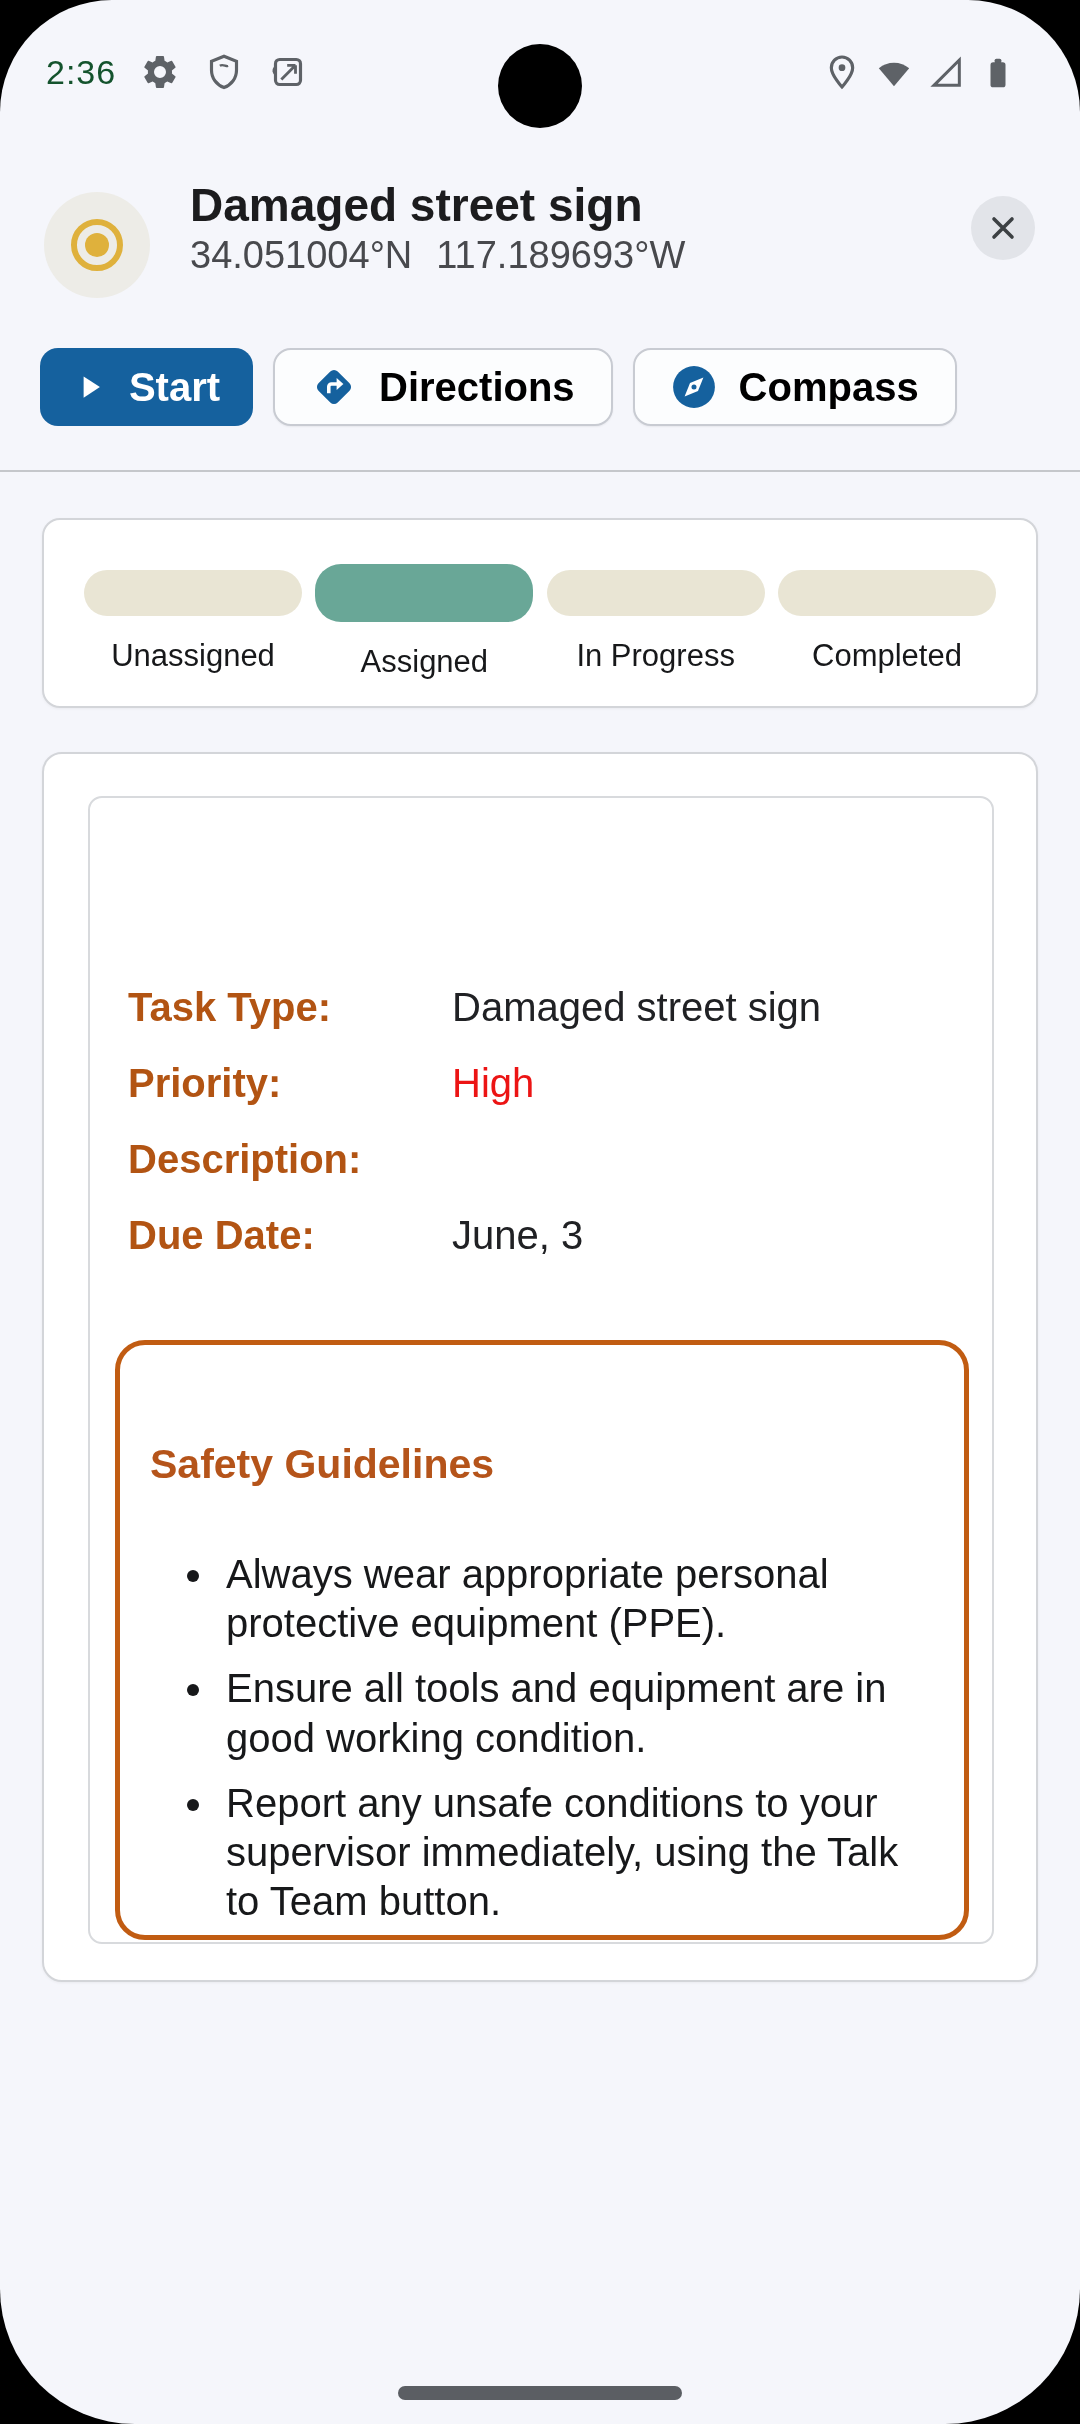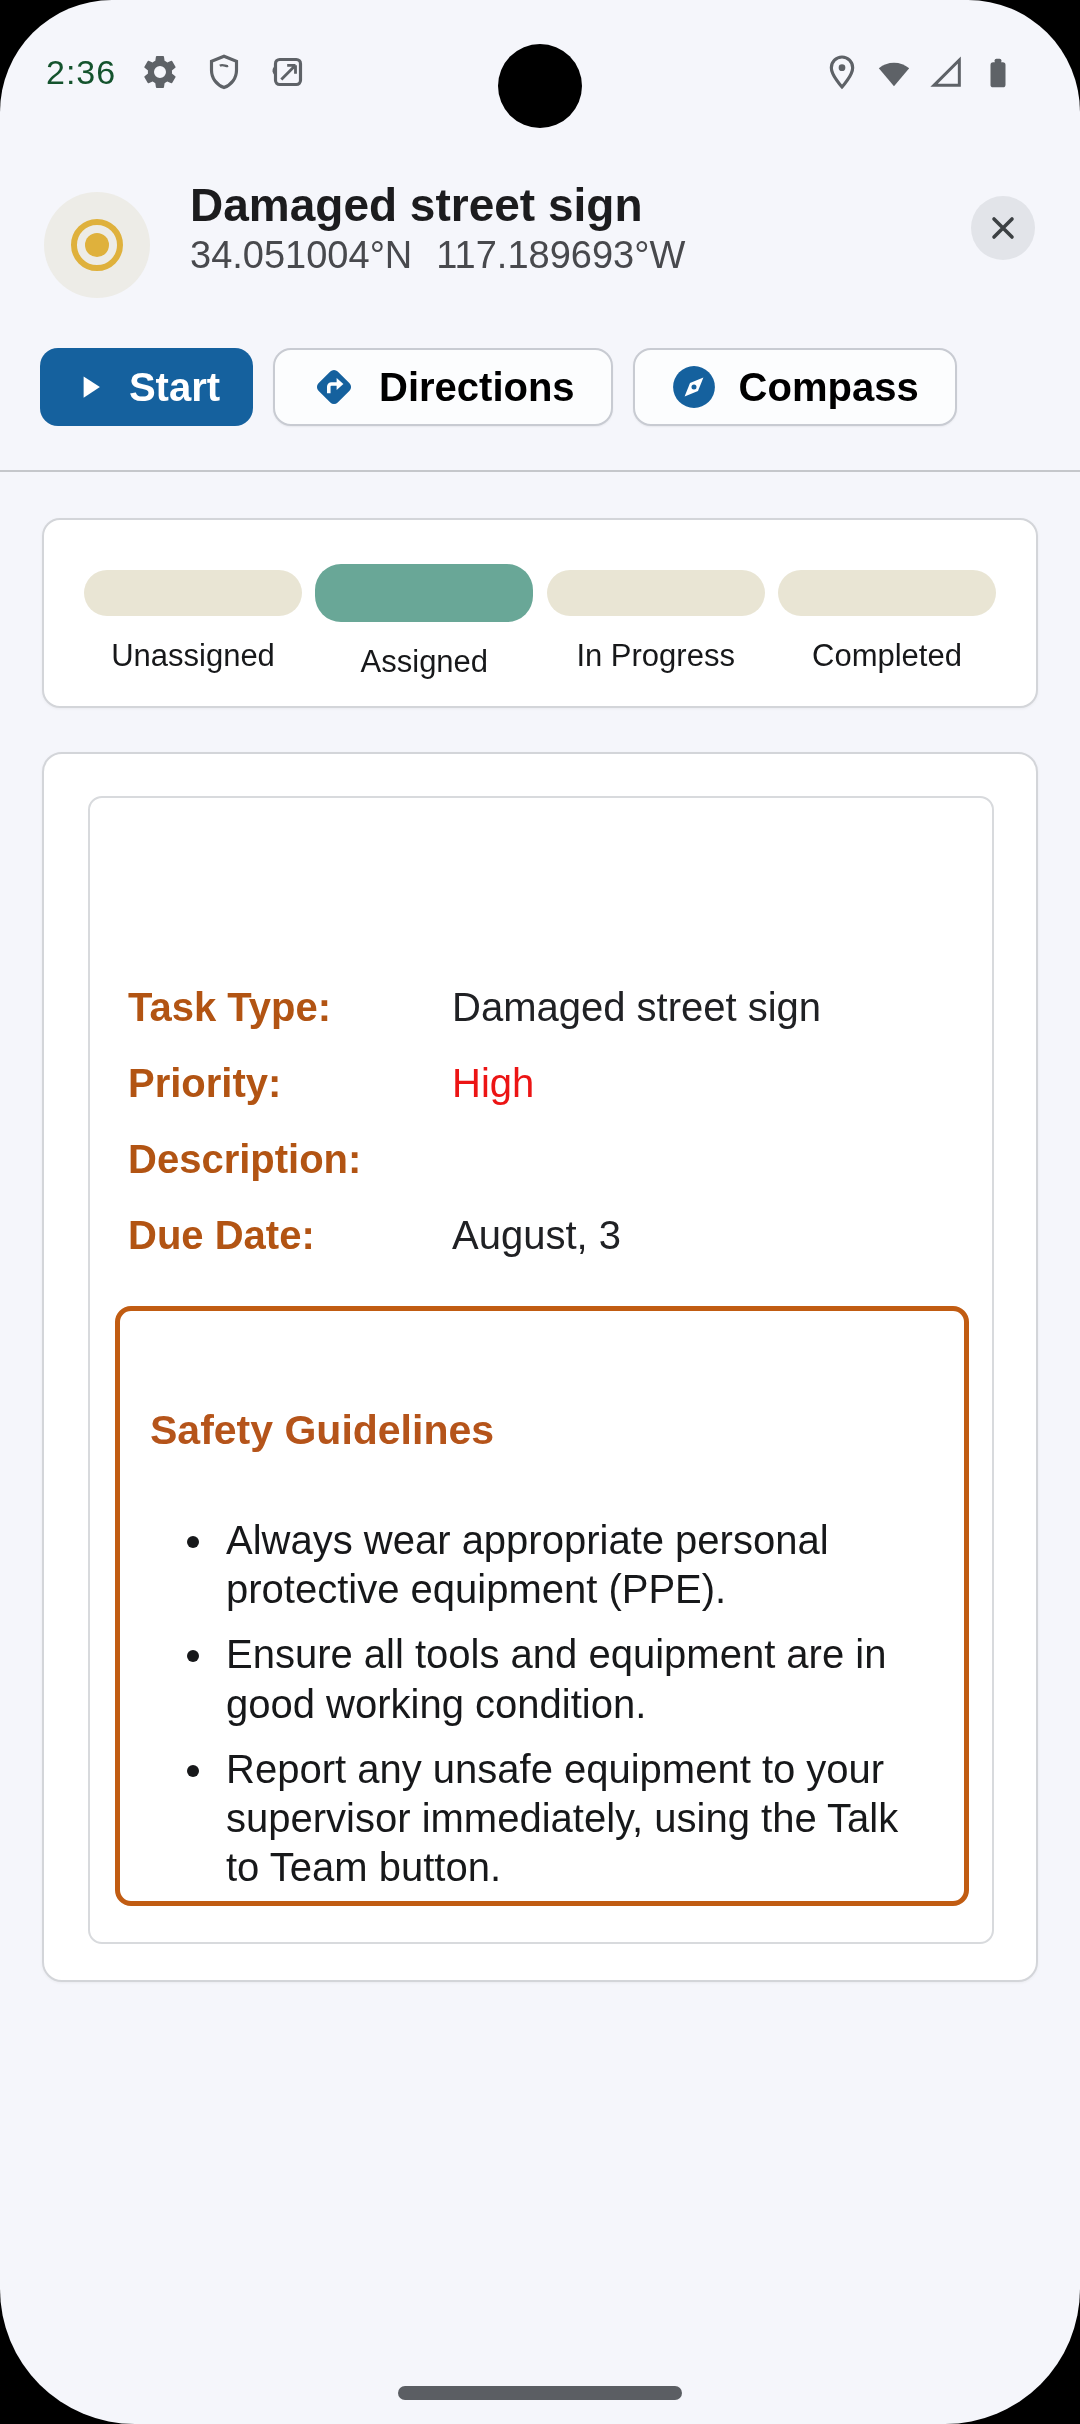--- a/index.html
+++ b/index.html
@@ -40,21 +40,21 @@
   
   .issue-outer{position:absolute;left:42px;top:752px;width:996px;height:1230px;background:#fff;border:2px solid #d3d5d9;border-radius:20px;box-sizing:border-box;box-shadow:0 1px 3px rgba(0,0,0,.05);}
   .issue-inner{position:absolute;left:44px;top:42px;width:906px;height:1148px;background:#fff;border:2px solid #d8dadd;border-radius:14px;box-sizing:border-box;}
   .banner{position:absolute;left:24px;top:27px;width:854px;height:108px;background:#b24309;border-radius:14px;display:flex;align-items:center;justify-content:center;color:#fff;font-size:46px;font-weight:700;}
   .fields{position:absolute;left:38px;top:188px;right:24px;display:grid;grid-template-columns:324px 1fr;row-gap:34px;font-size:40px;line-height:1.05;}
   .f-label{color:#b25413;font-weight:700;}
   .f-value{color:#202124;}
   .f-value.red{color:#ec1414;}
 
   
-  .safety{position:absolute;left:25px;top:508px;width:854px;height:600px;border:5px solid #c15c12;border-radius:16px;box-sizing:border-box;background:#fff;}
+  .safety{position:absolute;left:25px;top:542px;width:854px;height:600px;border:5px solid #c15c12;border-radius:30px;box-sizing:border-box;background:#fff;}
   .safety-title{margin:96px 0 0 30px;font-size:41px;font-weight:700;color:#b5541a;}
   .safety ul{margin:62px 28px 0 36px;padding-left:46px;font-size:40px;line-height:1.23;color:#17181a;}
   .safety li{margin:16px;padding-left:8px;}
 
   
   .homebar{position:absolute;left:398px;top:2386px;width:284px;height:14px;border-radius:8px;background:#5b5e63;}
 </style>
 </head>
 <body>
 
@@ -161,28 +161,28 @@
     <div class="issue-inner">
 
       <div class="fields">
         <div class="f-label">Task Type:</div>
         <div class="f-value">Damaged street sign</div>
         <div class="f-label">Priority:</div>
         <div class="f-value red">High</div>
         <div class="f-label">Description:</div>
         <div class="f-value"></div>
         <div class="f-label">Due Date:</div>
-        <div class="f-value">August, 3</div>
+        <div class="f-value">June, 3</div>
       </div>
 
       <div class="safety">
         <div class="safety-title">Safety Guidelines</div>
         <ul>
           <li>Always wear appropriate personal protective equipment (PPE).</li>
           <li>Ensure all tools and equipment are in good working condition.</li>
-          <li>Report any unsafe equipment to your supervisor immediately, using the Talk to Team button.</li>
+          <li>Report any unsafe conditions to your supervisor immediately, using the Talk to Team button.</li>
         </ul>
       </div>
     </div>
   </div>
 
   <div class="homebar"></div>
 </div>
 
 </body></html>

